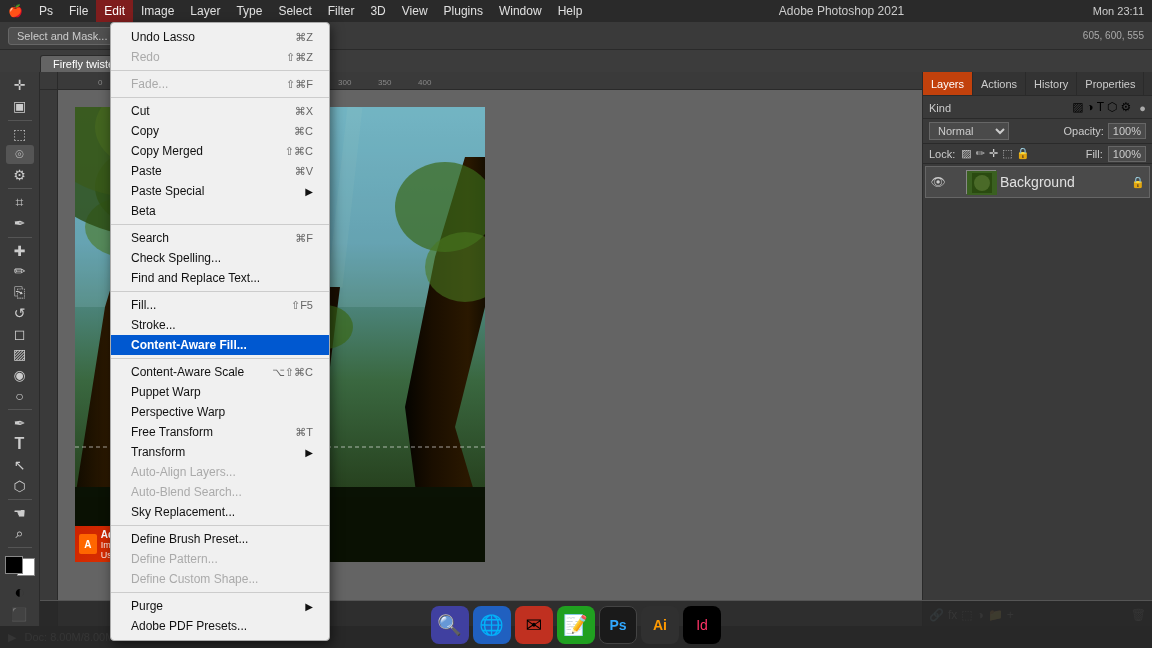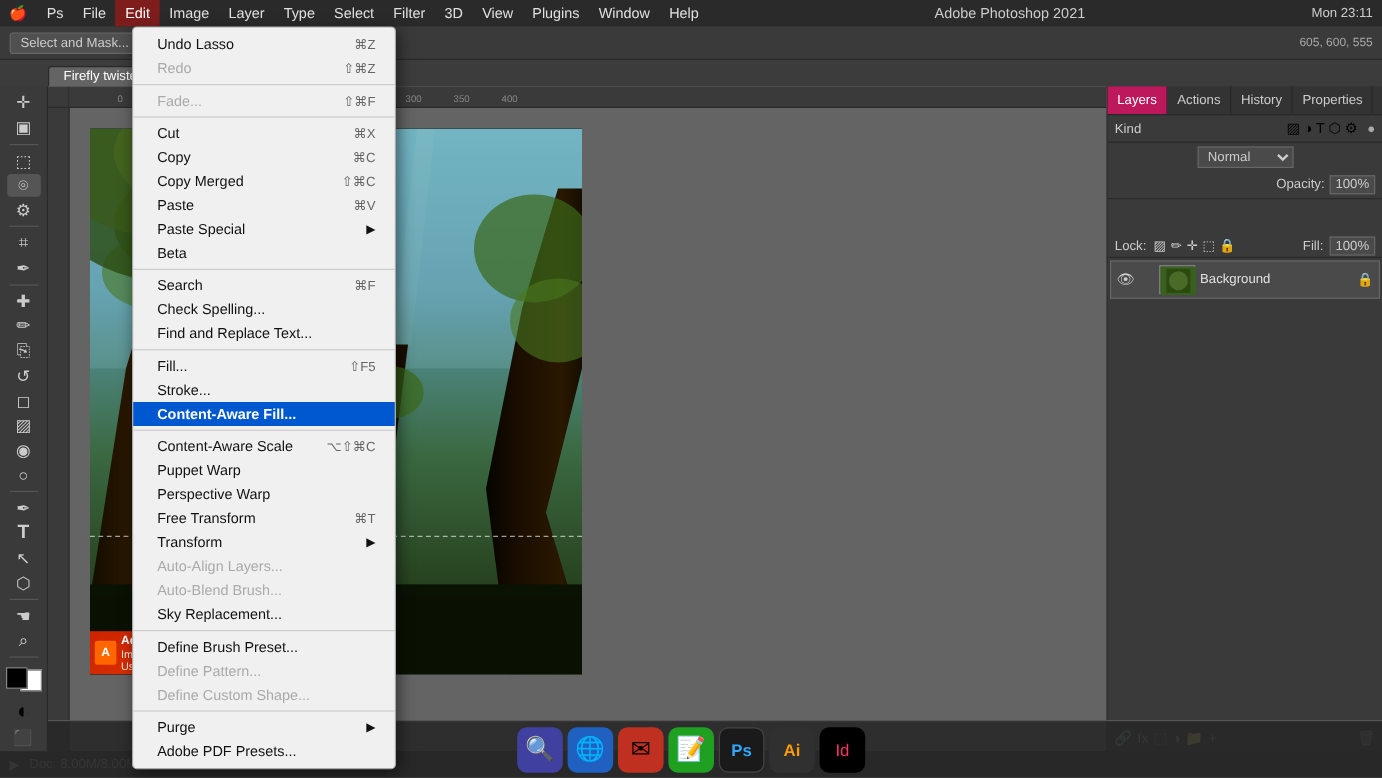--- a/index.html
+++ b/index.html
@@ -271,21 +271,21 @@
       padding: 4px 8px;
       font-size: 11px;
       color: #ccc;
       cursor: pointer;
       border-right: 1px solid #2a2a2a;
       display: flex;
       align-items: center;
     }
     .panel-tab.active {
       color: #fff;
-      background: #be185d;
+      background: #c2410c;
     }
     #layers-panel {
       display: flex;
       flex-direction: column;
       flex: 1;
       overflow: hidden;
     }
     #layers-header {
       padding: 4px 6px;
       display: flex;
@@ -301,21 +301,20 @@
       display: flex;
       gap: 3px;
       margin-left: auto;
     }
     #blend-row {
       display: flex;
       align-items: center;
       padding: 3px 6px;
       gap: 6px;
       border-bottom: 1px solid #2a2a2a;
-      flex-direction: column;
     }
     .blend-select {
       background: #4a4a4a;
       border: 1px solid #666;
       color: #ccc;
       font-size: 11px;
       padding: 1px 4px;
       width: 80px;
     }
     .opacity-row {
@@ -327,21 +326,20 @@
       margin-left: auto;
     }
     #lock-row {
       display: flex;
       align-items: center;
       padding: 3px 6px;
       gap: 6px;
       border-bottom: 1px solid #2a2a2a;
       font-size: 11px;
       color: #ccc;
-      margin-top: 29px;
     }
     .lock-icons {
       display: flex;
       gap: 4px;
     }
     .fill-row {
       margin-left: auto;
       font-size: 11px;
       color: #ccc;
     }
@@ -372,21 +370,21 @@
       width: 12px;
     }
     .layer-thumb {
       width: 30px;
       height: 24px;
       background: linear-gradient(135deg, #4a6030, #2a4020);
       border: 1px solid #888;
       flex-shrink: 0;
     }
     .layer-name {
-      font-size: 11px;
+      font-size: 14px;
       color: #e0e0e0;
       flex: 1;
     }
     .layer-lock {
       font-size: 11px;
       color: #aaa;
     }
     #panel-footer {
       height: 24px;
       background: #333;
@@ -833,21 +831,21 @@
       <span class="menu-shortcut">⌘T</span>
     </div>
     <div class="menu-item">
       <span>Transform</span>
       <span class="menu-arrow">▶</span>
     </div>
     <div class="menu-item disabled">
       <span>Auto-Align Layers...</span>
     </div>
     <div class="menu-item disabled">
-      <span>Auto-Blend Brush...</span>
+      <span>Auto-Blend Search...</span>
     </div>
     <div class="menu-item">
       <span>Sky Replacement...</span>
     </div>
     <div class="menu-separator"></div>
 
     <div class="menu-item">
       <span>Define Brush Preset...</span>
     </div>
     <div class="menu-item disabled">

